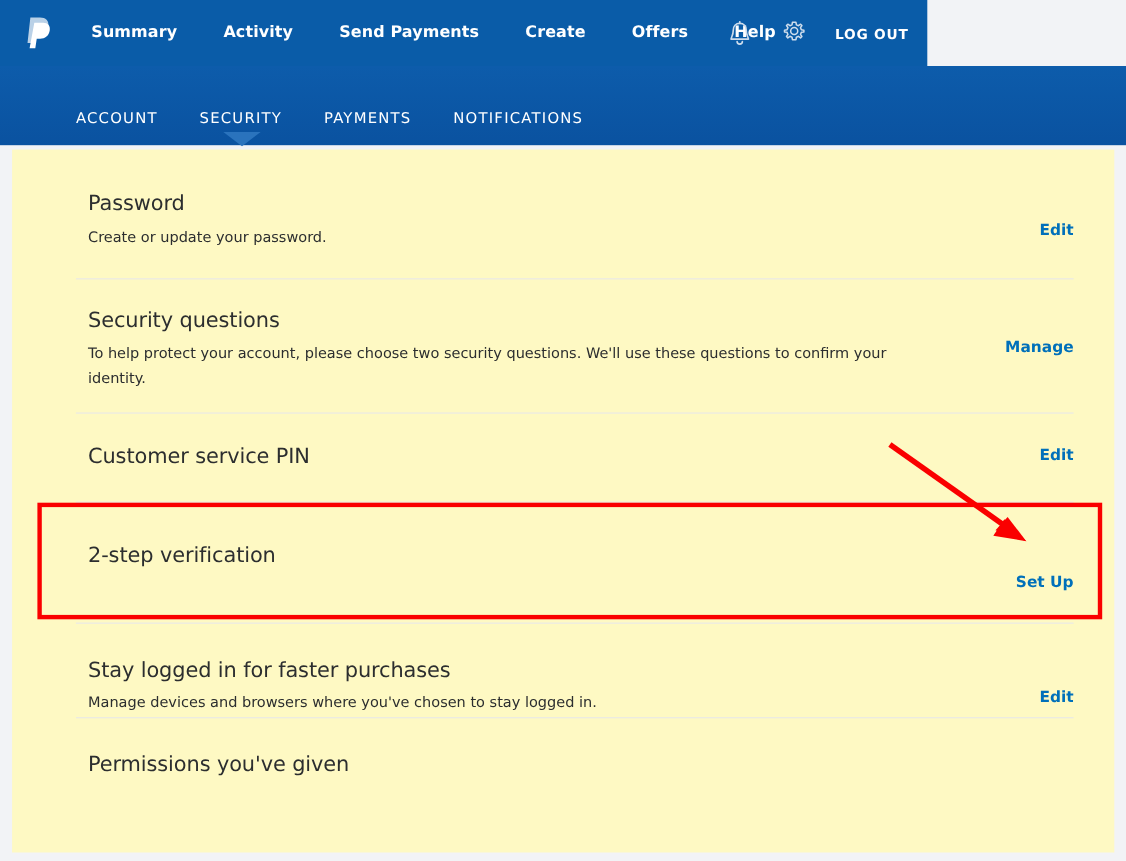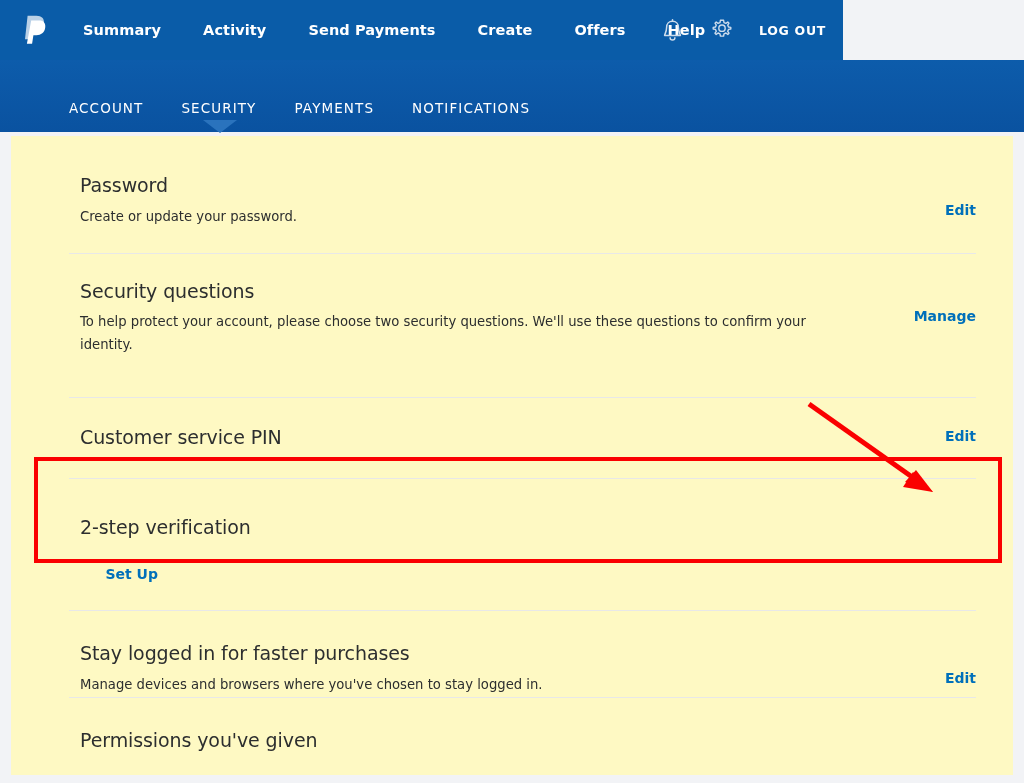--- a/index.html
+++ b/index.html
@@ -160,25 +160,25 @@
     white-space: nowrap;
     cursor: pointer;
     width: 78px;
     text-align: right;
     flex: none;
   }
 
   
   .row-password   { padding-top: 38px;  padding-bottom: 24px; }
   .row-password .row-action   { margin-top: 28px; }
-  .row-questions  { padding-top: 26px;  padding-bottom: 40px; }
+  .row-questions  { padding-top: 26px;  padding-bottom: 18px; }
   .row-questions .row-action  { margin-top: 28px; }
   .row-pin        { padding-top: 28px;  padding-bottom: 29px; }
   .row-pin .row-action        { margin-top: 2px; }
-  .row-twostep    { padding-top: 37px;  padding-bottom: 28px; flex-direction: column; }
+  .row-twostep    { padding-top: 37px;  padding-bottom: 28px; }
   .row-twostep .row-action    { margin-top: 28px; }
   .row-stay       { padding-top: 31px;  }
   .row-stay .row-action       { margin-top: 28px; }
   .row-perms      { padding-top: 31px;  padding-bottom: 26px; }
 
   
   .annotation-layer {
     position: absolute;
     left: 0; top: 0;
     width: 1024px; height: 783px;

